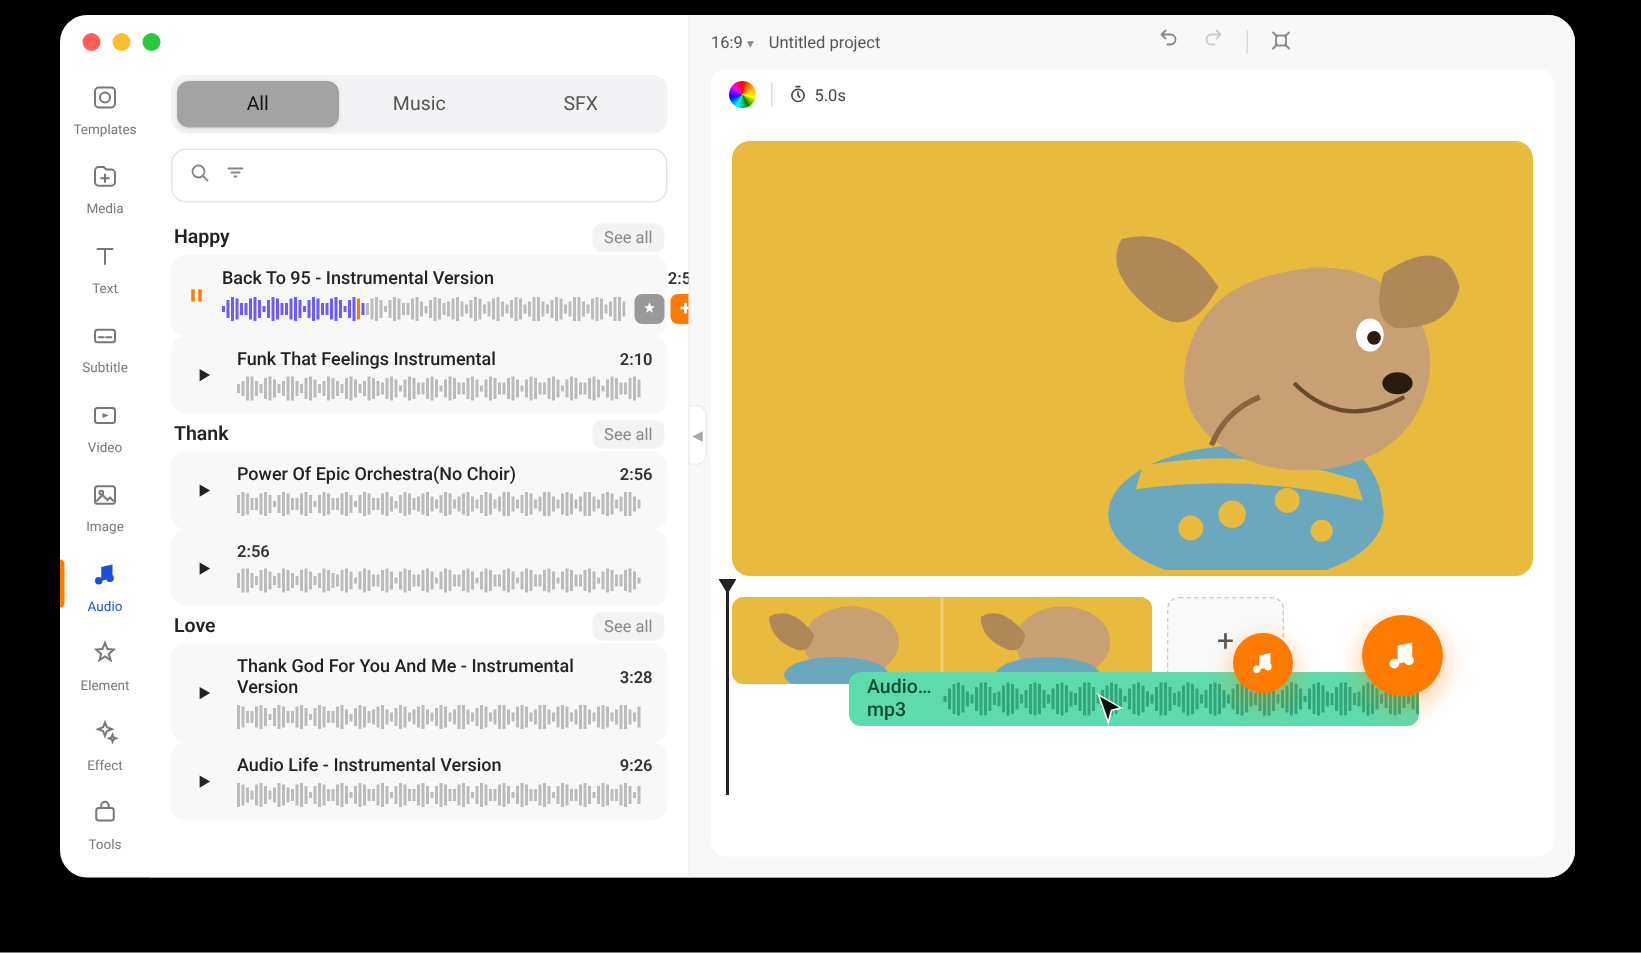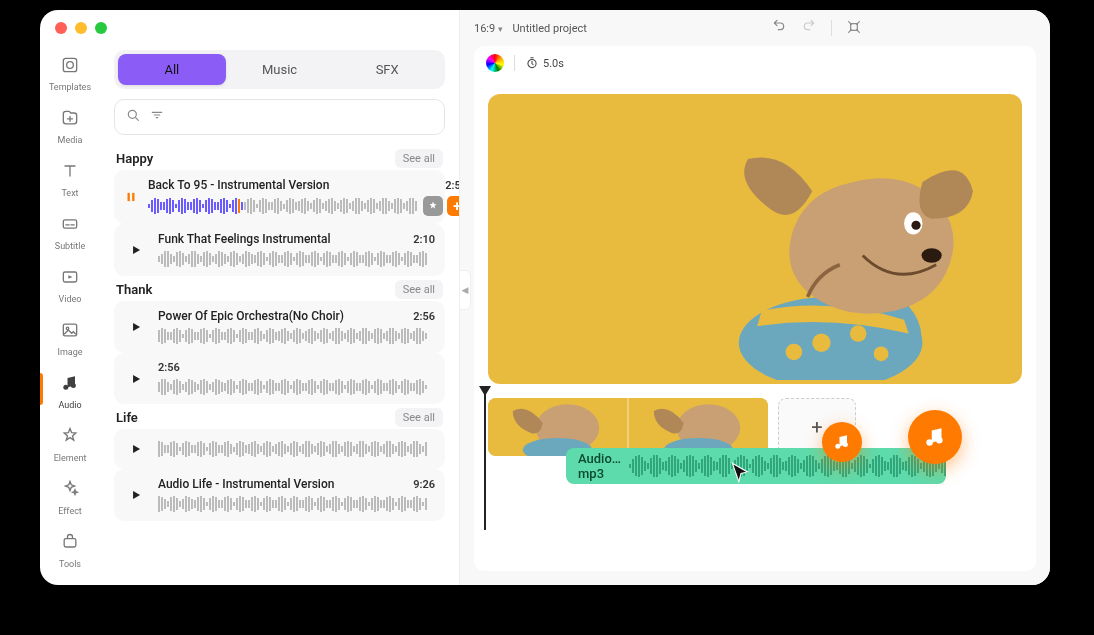--- a/index.html
+++ b/index.html
@@ -5,31 +5,31 @@
   * { box-sizing: border-box; margin: 0; padding: 0; font-family: -apple-system, BlinkMacSystemFont, "Segoe UI", Roboto, sans-serif; }
   body { background: #000; width: 1094px; height: 635px; overflow: hidden; position: relative; }
   .window { position: absolute; left: 40px; top: 10px; width: 1010px; height: 575px; background: #fff; border-radius: 18px; box-shadow: 0 10px 40px rgba(0,0,0,0.3); display: flex; overflow: hidden; }
   .traffic { position: absolute; left: 55px; top: 22px; display: flex; gap: 8px; z-index: 10; }
   .traffic span { width: 12px; height: 12px; border-radius: 50%; }
   .red { background: #ff5f56; } .yellow { background: #ffbd2e; } .green { background: #27c93f; }
 
   
   .sidebar { width: 60px; padding-top: 38px; display: flex; flex-direction: column; align-items: center; gap: 2px; position: relative; }
   .sb-item { width: 48px; display: flex; flex-direction: column; align-items: center; gap: 3px; padding: 7px 0; cursor: pointer; color: #777; }
-  .sb-item.active { color: #404040; }
+  .sb-item.active { color: #1d4ed8; }
   .sb-item.active::before { content:''; position:absolute; left:0; width:3px; height:32px; background:#ff7a00; border-radius:0 3px 3px 0;}
   .sb-icon svg { width: 20px; height: 20px; stroke: currentColor; fill: none; stroke-width: 1.6; }
   .sb-item.active .sb-icon svg { fill: currentColor; stroke: currentColor; }
   .sb-label { font-size: 9px; }
 
   
   .left-panel { width: 360px; background: #fff; border-right: 1px solid #eee; padding: 40px 14px 14px 14px; display: flex; flex-direction: column; gap: 10px; overflow: hidden; }
   .tabs { background: #f3f3f5; border-radius: 10px; padding: 4px; display: flex; }
   .tab { flex: 1; text-align: center; padding: 8px 0; font-size: 13px; color: #555; border-radius: 8px; cursor: pointer; }
-  .tab.active { background: #8b5cf6; color: #111; box-shadow: 0 1px 3px rgba(0,0,0,0.1); }
+  .tab.active { background: #a3a3a3; color: #111; box-shadow: 0 1px 3px rgba(0,0,0,0.1); }
   .searchbar { display: flex; align-items: center; border: 1px solid #e5e5e8; border-radius: 10px; padding: 7px 10px; gap: 8px; color: #888; }
   .searchbar input { border: none; outline: none; flex: 1; font-size: 13px; background: transparent; }
   .filter-icon svg, .search-icon svg { width: 16px; height: 16px; stroke: #888; fill: none; stroke-width: 1.8; }
 
   .cat-row { display: flex; justify-content: space-between; align-items: center; padding: 4px 2px 2px 2px; }
   .cat-title { font-size: 13px; font-weight: 600; color: #222; }
   .see-all { font-size: 11px; color: #888; background: #f3f3f5; padding: 3px 8px; border-radius: 6px; cursor: pointer; }
 
   .track { background: #f8f8f9; border-radius: 10px; padding: 8px 10px; display: flex; align-items: center; gap: 10px; }
   .play-btn { width: 24px; height: 24px; display: flex; align-items: center; justify-content: center; color: #222; cursor: pointer; }
@@ -632,30 +632,34 @@
                 <span class="" style="height:8.5062828027595px"></span>
                 <span class="" style="height:14.611425929853734px"></span>
                 <span class="" style="height:15.725849634033914px"></span>
                 <span class="" style="height:11.325423033873314px"></span>
                 <span class="" style="height:4.5202644820103px"></span>
               </div>
             </div>
       </div>
         </div>
         <div class="cat-row">
-          <span class="cat-title">Life</span>
+          <span class="cat-title">Love</span>
           <span class="see-all">See all</span>
         </div>
         <div class="track">
       <div class="play-btn ">
             <svg width="14" height="14" viewBox="0 0 24 24">
               <path d="M7 5l12 7-12 7V5z" fill="currentColor"></path>
             </svg>
           </div>
       <div class="track-body">
+        <div class="track-top">
+              <span class="track-title">Thank God For You And Me - Instrumental Version</span>
+              <span class="track-dur">3:28</span>
+            </div>
         <div class="track-bottom">
               <div class="wave ">
                 <span class="" style="height:15.887288268338445px"></span>
                 <span class="" style="height:14.148961973715211px"></span>
                 <span class="" style="height:7.637420280948427px"></span>
                 <span class="" style="height:8.584857006208109px"></span>
                 <span class="" style="height:14.650804402978055px"></span>
                 <span class="" style="height:15.707512065617891px"></span>
                 <span class="" style="height:11.25799386887541px"></span>
                 <span class="" style="height:4.605072253681735px"></span>

